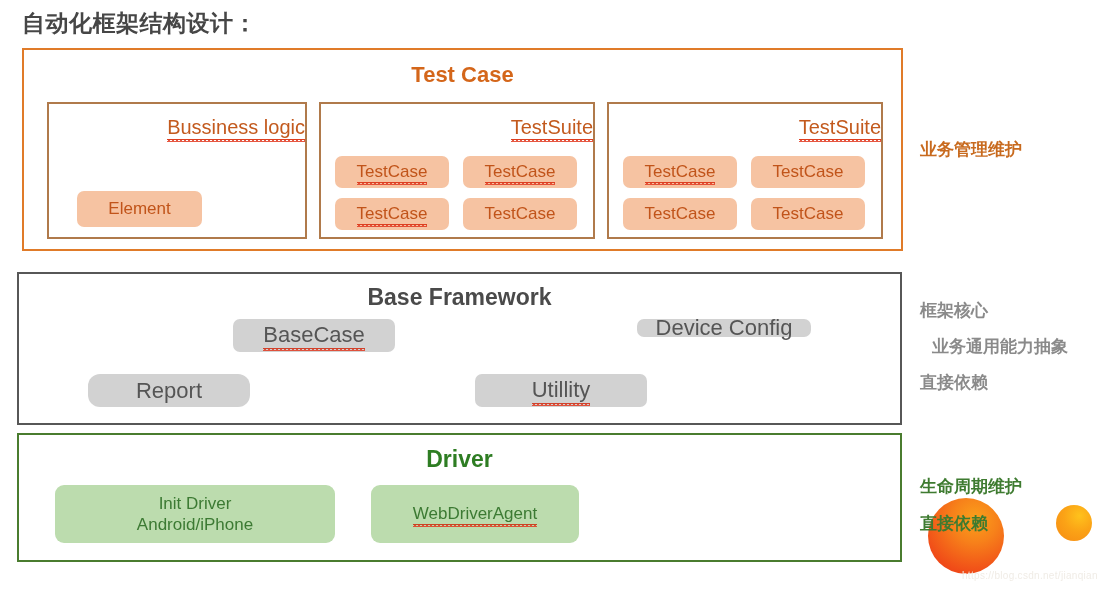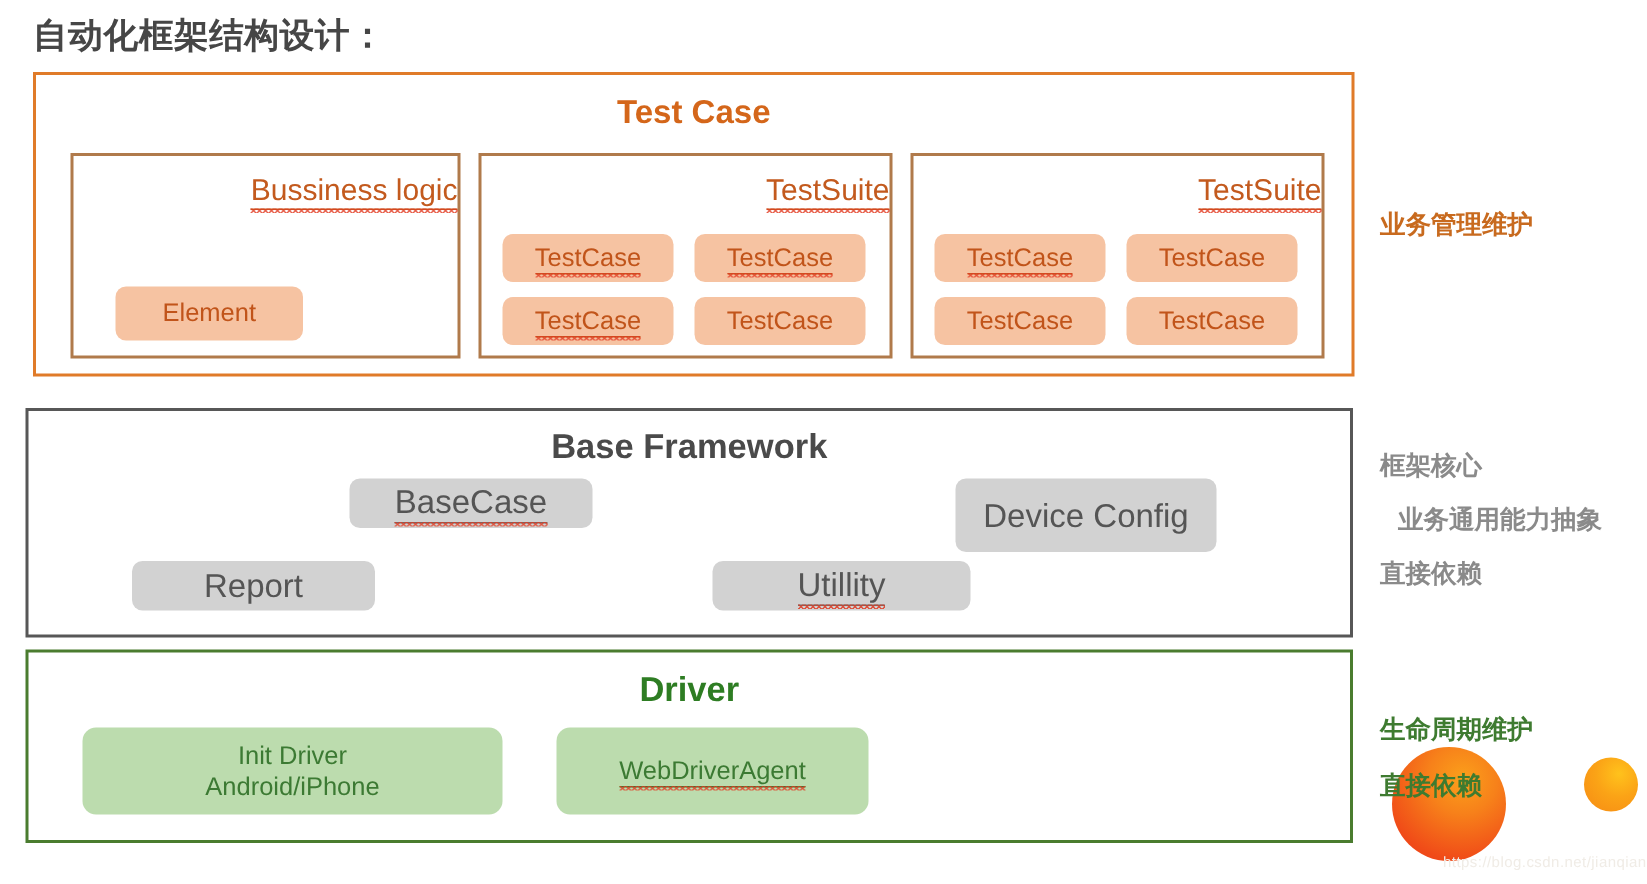--- a/index.html
+++ b/index.html
@@ -265,24 +265,24 @@
       </div>
     </div>
   </div>
 
   <div class="section" id="base-section">
     <div class="section-title">Base Framework</div>
 
     <div class="chip-gray" style="left:214px; top:45px; width:162px; height:33px;">
       <span class="squiggle underline-gray">BaseCase</span>
     </div>
-    <div class="chip-gray" style="left:618px; top:45px; width:174px; height:49px;">
+    <div class="chip-gray" style="left:618px; top:45px; width:174px; height:18px;">
       <span>Device Config</span>
     </div>
-    <div class="chip-gray" style="left:69px; top:100px; width:162px; height:33px;">
+    <div class="chip-gray" style="left:69px; top:100px; width:162px; height:33px;border-radius:12px;">
       <span>Report</span>
     </div>
     <div class="chip-gray" style="left:456px; top:100px; width:172px; height:33px;">
       <span class="squiggle underline-gray">Utillity</span>
     </div>
   </div>
 
   <div class="section" id="driver-section">
     <div class="section-title">Driver</div>
 

